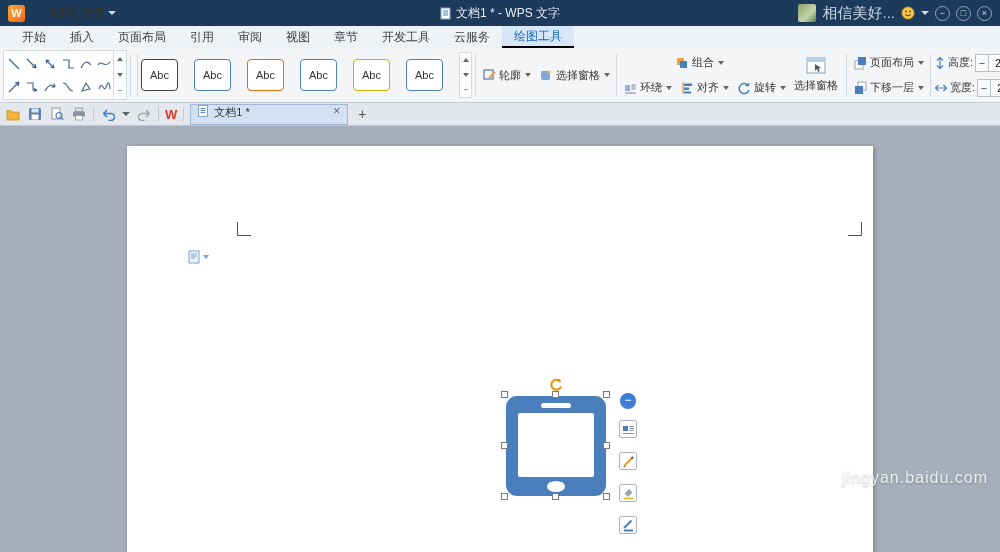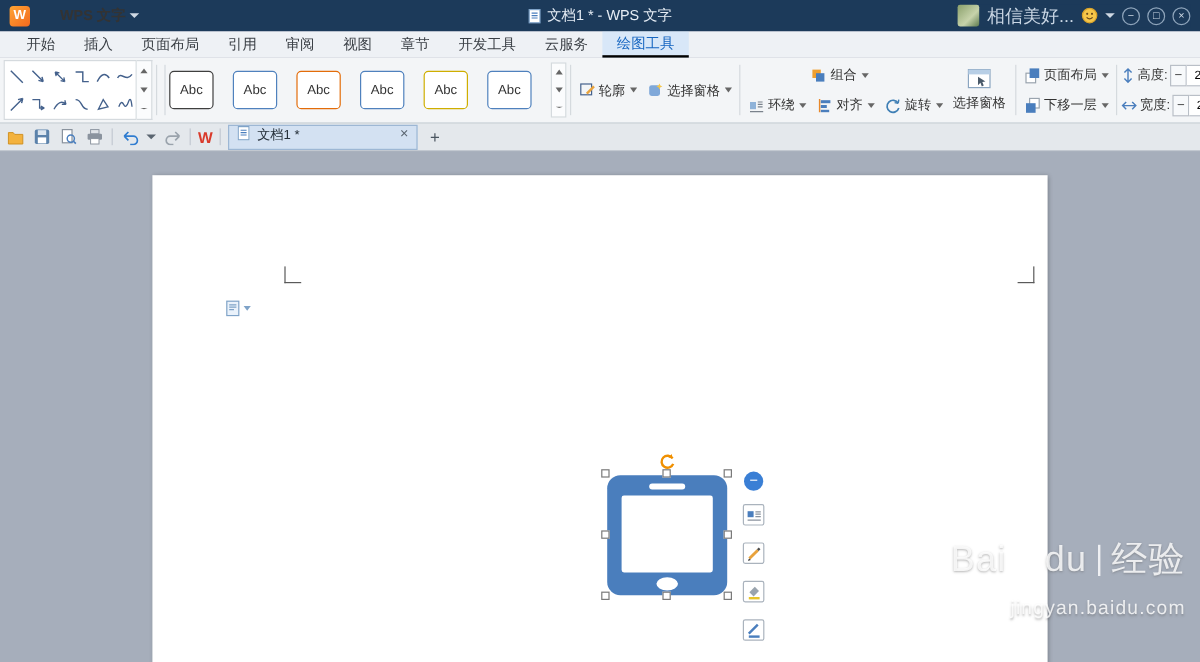--- a/index.html
+++ b/index.html
@@ -74,21 +74,21 @@
   .phone .homebtn { position:absolute; left:41px; bottom:4px; width:18px; height:11px; border-radius:50%; background:#fff; }
   .handle { position:absolute; width:7px; height:7px; background:#fff; border:1px solid #7a7a7a; }
   .rotate-h { position:absolute; left:547px; top:249px; }
 
   .side-collapse { position:absolute; left:620px; top:267px; width:16px; height:16px; border-radius:50%; background:#3a7fd5; color:#fff; font-size:12px; line-height:14px; text-align:center; }
   .side-btn { position:absolute; left:619px; width:18px; height:18px; background:#fff; border:1px solid #aab3bd; border-radius:2px; display:flex; align-items:center; justify-content:center; }
 
   .watermark { position:absolute; right:12px; top:320px; text-align:right; color:rgba(255,255,255,.82); text-shadow:0 1px 2px rgba(90,90,90,.45); }
   .wm-line1 { font-size:30px; letter-spacing:1px; display:flex; align-items:center; justify-content:flex-end; gap:3px; }
   .wm-div { display:inline-block; width:2px; height:26px; background:rgba(255,255,255,.82); margin:0 6px; }
-  .wm-line2 { font-size:16px; letter-spacing:1px; margin-top:12px; }
+  .wm-line2 { font-size:16px; letter-spacing:1px; margin-top:23px; }
 </style>
 </head>
 <body>
 
 <div class="win">
 
   <div class="titlebar" style="background: rgb(28, 58, 90);">
     <div class="rbtn" style="padding:0;">
       <span class="logo-box">W</span>
       <span class="app-name">WPS 文字</span>
@@ -463,30 +463,17 @@
         </svg>
     </div>
     <div class="side-btn" style="top:390px;">
       <svg width="13" height="13" viewBox="0 0 13 13">
           <path d="M2 9 L9.5 1.5" stroke="#4a7ebd" stroke-width="2"></path>
           <rect x="2" y="10.5" width="9" height="2" fill="#4a7ebd"></rect>
         </svg>
     </div>
 
     <div class="watermark">
-      <div class="wm-line1">
-        <span>Bai</span>
-        <svg width="26" height="26" viewBox="0 0 26 26">
-            <ellipse cx="13" cy="17" rx="7" ry="6" fill="rgba(255,255,255,0.82)"></ellipse>
-            <circle cx="5.5" cy="10" r="2.6" fill="rgba(255,255,255,0.82)"></circle>
-            <circle cx="11" cy="6" r="2.8" fill="rgba(255,255,255,0.82)"></circle>
-            <circle cx="17.5" cy="6.5" r="2.7" fill="rgba(255,255,255,0.82)"></circle>
-            <circle cx="22" cy="11.5" r="2.4" fill="rgba(255,255,255,0.82)"></circle>
-          </svg>
-        <span>du</span>
-        <span class="wm-div"></span>
-        <span>经验</span>
-      </div>
       <div class="wm-line2">jingyan.baidu.com</div>
     </div>
   </div>
 
 </div>
 
 </body></html>

